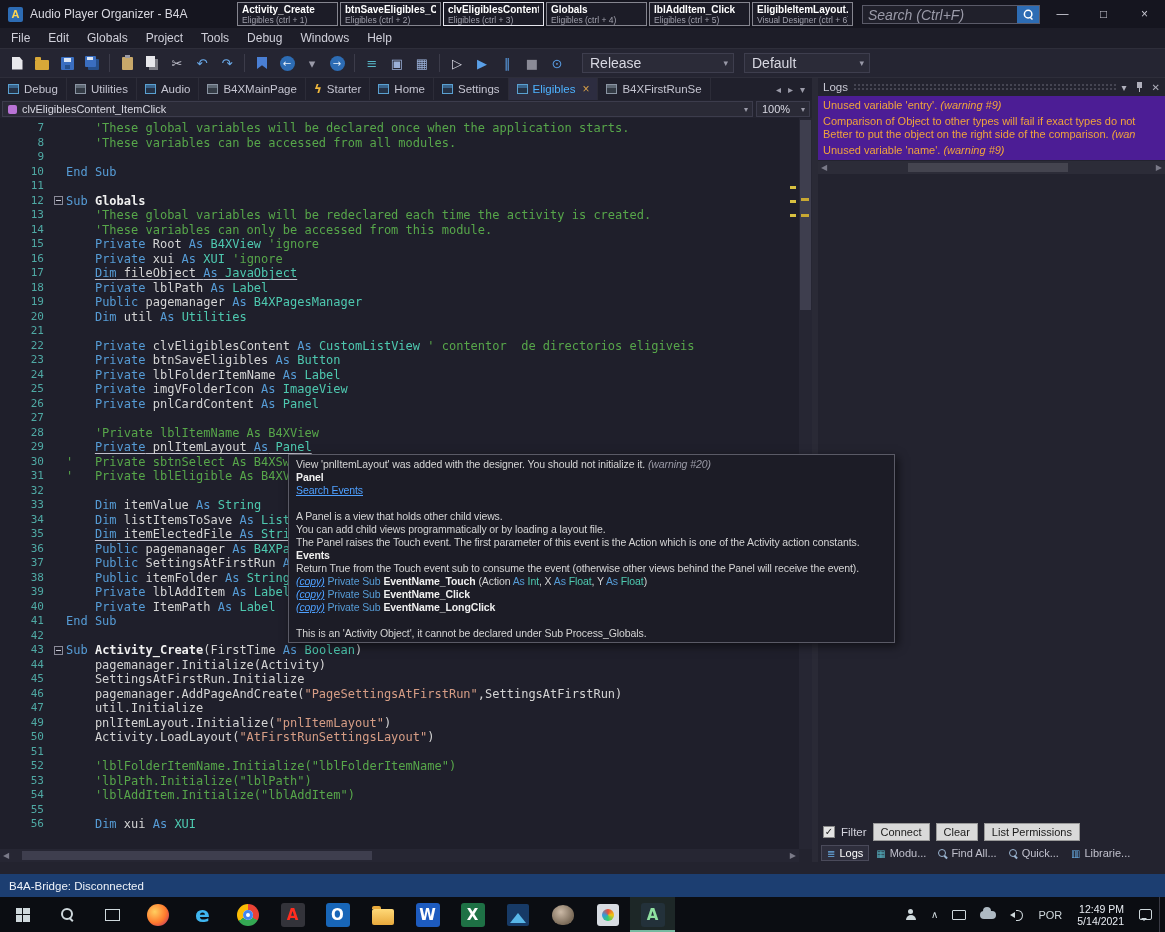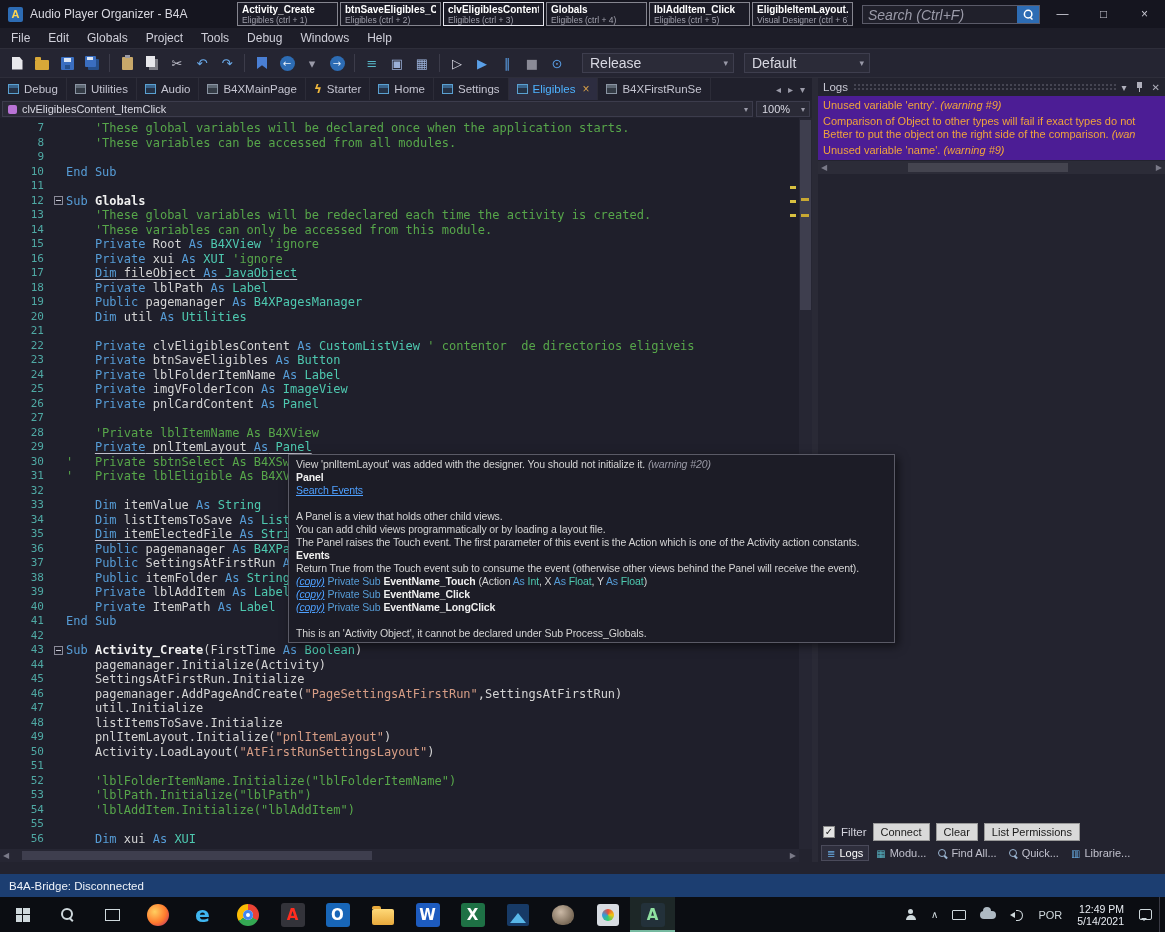--- a/index.html
+++ b/index.html
@@ -399,21 +399,20 @@
         <div class="cl"><span class="ln">38</span><span class="fold"></span><span class="ct"><span class="sg-p">    </span><span class="sg-k">Public</span><span class="sg-p"> itemFolder </span><span class="sg-k">As</span><span class="sg-t"> String</span></span></div>
         <div class="cl"><span class="ln">39</span><span class="fold"></span><span class="ct"><span class="sg-p">    </span><span class="sg-k">Private</span><span class="sg-p"> lblAddItem </span><span class="sg-k">As</span><span class="sg-t"> Label</span></span></div>
         <div class="cl"><span class="ln">40</span><span class="fold"></span><span class="ct"><span class="sg-p">    </span><span class="sg-k">Private</span><span class="sg-p"> ItemPath </span><span class="sg-k">As</span><span class="sg-t"> Label</span></span></div>
         <div class="cl"><span class="ln">41</span><span class="fold"></span><span class="ct"><span class="sg-k">End Sub</span></span></div>
         <div class="cl"><span class="ln">42</span><span class="fold"></span><span class="ct"></span></div>
         <div class="cl"><span class="ln">43</span><span class="fold"><span class="foldbox"></span></span><span class="ct"><span class="sg-k">Sub</span><span class="sg-b"> Activity_Create</span><span class="sg-p">(FirstTime </span><span class="sg-k">As</span><span class="sg-t"> Boolean</span><span class="sg-p">)</span></span></div>
         <div class="cl"><span class="ln">44</span><span class="fold"></span><span class="ct"><span class="sg-p">    pagemanager.Initialize(Activity)</span></span></div>
         <div class="cl"><span class="ln">45</span><span class="fold"></span><span class="ct"><span class="sg-p">    SettingsAtFirstRun.Initialize</span></span></div>
         <div class="cl"><span class="ln">46</span><span class="fold"></span><span class="ct"><span class="sg-p">    pagemanager.AddPageAndCreate(</span><span class="sg-s">"PageSettingsAtFirstRun"</span><span class="sg-p">,SettingsAtFirstRun)</span></span></div>
         <div class="cl"><span class="ln">47</span><span class="fold"></span><span class="ct"><span class="sg-p">    util.Initialize</span></span></div>
-        <div class="cl"><span class="ln">48</span><span class="fold"></span><span class="ct"><span class="sg-p">    listItemsToSave.Initialize</span></span></div>
         <div class="cl"><span class="ln">49</span><span class="fold"></span><span class="ct"><span class="sg-p">    pnlItemLayout.Initialize(</span><span class="sg-s">"pnlItemLayout"</span><span class="sg-p">)</span></span></div>
         <div class="cl"><span class="ln">50</span><span class="fold"></span><span class="ct"><span class="sg-p">    Activity.LoadLayout(</span><span class="sg-s">"AtFirstRunSettingsLayout"</span><span class="sg-p">)</span></span></div>
         <div class="cl"><span class="ln">51</span><span class="fold"></span><span class="ct"></span></div>
         <div class="cl"><span class="ln">52</span><span class="fold"></span><span class="ct"><span class="sg-c">    'lblFolderItemName.Initialize("lblFolderItemName")</span></span></div>
         <div class="cl"><span class="ln">53</span><span class="fold"></span><span class="ct"><span class="sg-c">    'lblPath.Initialize("lblPath")</span></span></div>
         <div class="cl"><span class="ln">54</span><span class="fold"></span><span class="ct"><span class="sg-c">    'lblAddItem.Initialize("lblAddItem")</span></span></div>
         <div class="cl"><span class="ln">55</span><span class="fold"></span><span class="ct"></span></div>
         <div class="cl"><span class="ln">56</span><span class="fold"></span><span class="ct"><span class="sg-p">    </span><span class="sg-k">Dim</span><span class="sg-p"> xui </span><span class="sg-k">As</span><span class="sg-t"> XUI</span></span></div>
       </div>
     <div class="edge-mark" style="top:68px"></div>

